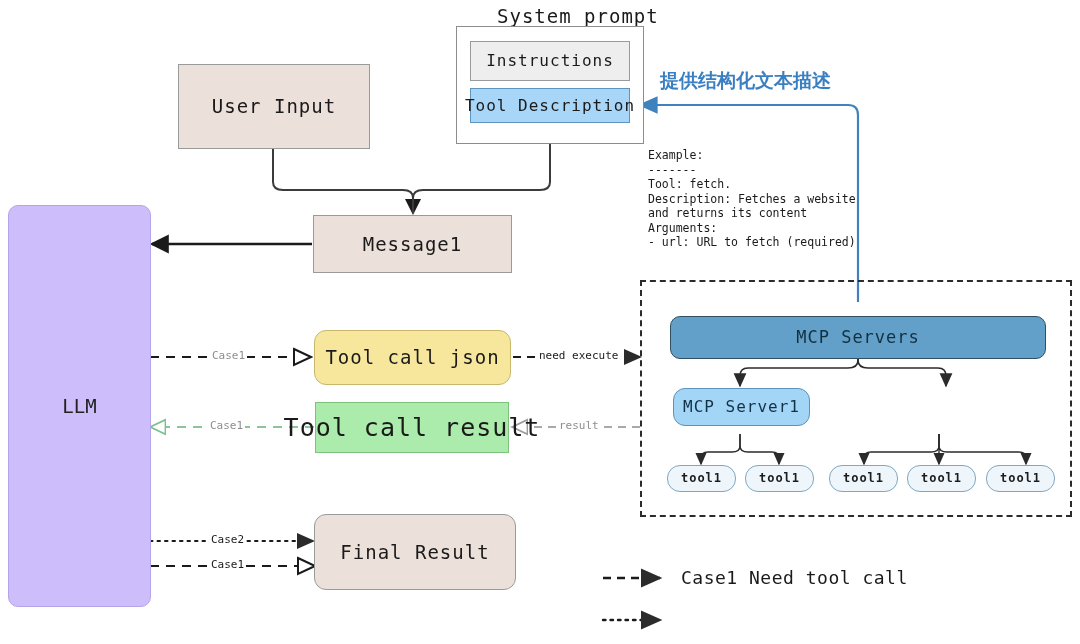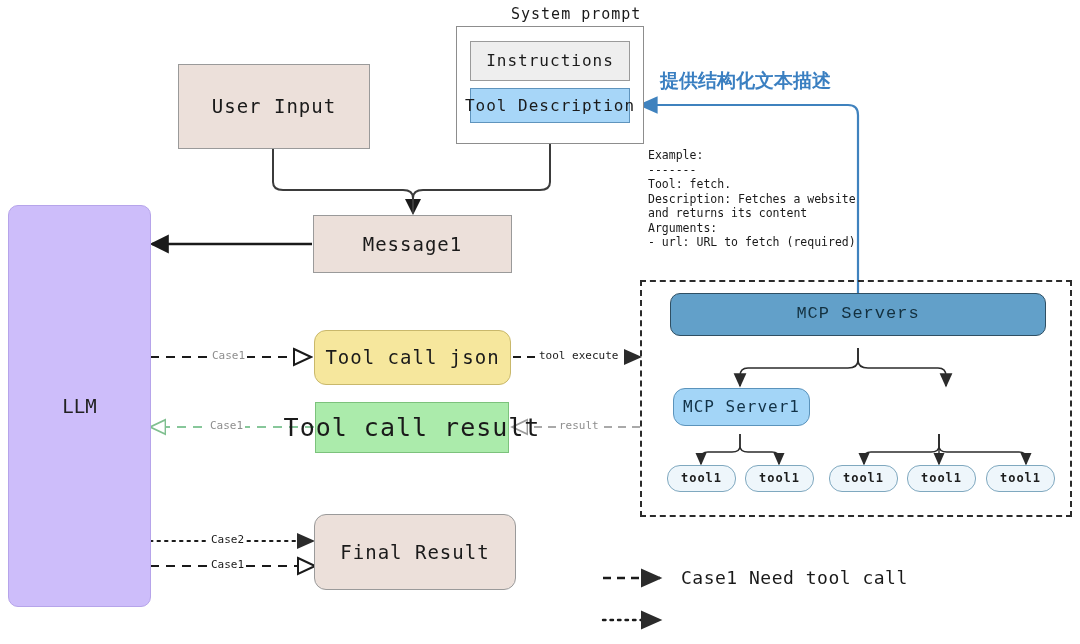--- a/index.html
+++ b/index.html
@@ -108,23 +108,22 @@
     color: #1d1d1d;
     letter-spacing: 1px;
   }
   .caption {
     position: absolute;
     font-family: "DejaVu Sans Mono", "Liberation Mono", monospace;
     color: #1a1a1a;
     white-space: pre;
   }
   .sys-title {
-    font-size: 15px;
-    letter-spacing: 1px;
-    margin-left: 14px;
+    font-size: 19px;
+    letter-spacing: 1px;
   }
   .cn-note {
     position: absolute;
     font-family: "DejaVu Sans", "Liberation Sans", sans-serif;
     font-size: 19px;
     font-weight: bold;
     color: #3a7fc1;
     white-space: pre;
   }
   .example-block {
@@ -248,32 +247,32 @@
   <div class="node llm" style="left:8px; top:205px; width:143px; height:402px;">LLM</div>
 
   <div class="node yellowbox" style="left:314px; top:330px; width:197px; height:55px;">Tool call json</div>
 
   <div class="node greenbox" style="left:315px; top:402px; width:194px; height:51px;">Tool call result</div>
 
   <div class="node beige-round" style="left:314px; top:514px; width:202px; height:76px;">Final Result</div>
 
   <div class="node mcp-frame" style="left:640px; top:280px; width:432px; height:237px;"></div>
 
-  <div class="node mcp-servers" style="left:670px; top:293px; width:376px; height:43px;font-family:Liberation Mono, monospace;">MCP Servers</div>
+  <div class="node mcp-servers" style="left:670px; top:316px; width:376px; height:43px;">MCP Servers</div>
 
   <div class="node mcp-server" style="left:673px; top:388px; width:137px; height:38px;">MCP Server1</div>
 
   <div class="node tool-chip" style="left:667px; top:465px; width:69px; height:27px;">tool1</div>
   <div class="node tool-chip" style="left:745px; top:465px; width:69px; height:27px;">tool1</div>
   <div class="node tool-chip" style="left:829px; top:465px; width:69px; height:27px;">tool1</div>
   <div class="node tool-chip" style="left:907px; top:465px; width:69px; height:27px;">tool1</div>
   <div class="node tool-chip" style="left:986px; top:465px; width:69px; height:27px;">tool1</div>
 
   <div class="edge-label gray" style="left:210px; top:349px;">Case1</div>
   <div class="edge-label gray" style="left:208px; top:419px;">Case1</div>
   <div class="edge-label dark" style="left:209px; top:533px;">Case2</div>
   <div class="edge-label dark" style="left:209px; top:558px;">Case1</div>
-  <div class="edge-label dark" style="left:537px; top:349px;">tool execute</div>
+  <div class="edge-label dark" style="left:537px; top:349px;">need execute</div>
   <div class="edge-label gray" style="left:557px; top:419px;">result</div>
 
   <div class="legend-text" style="left:681px; top:567px;">Case1 Need tool call</div>
 
 </div>
 
 </body></html>

